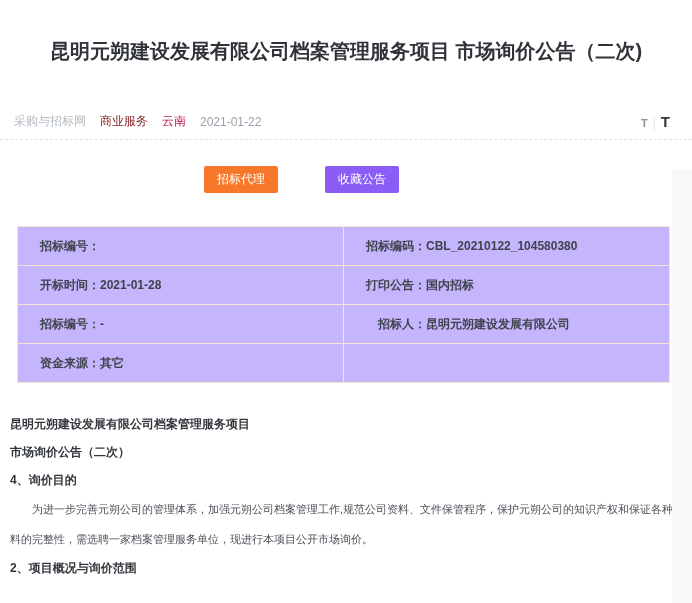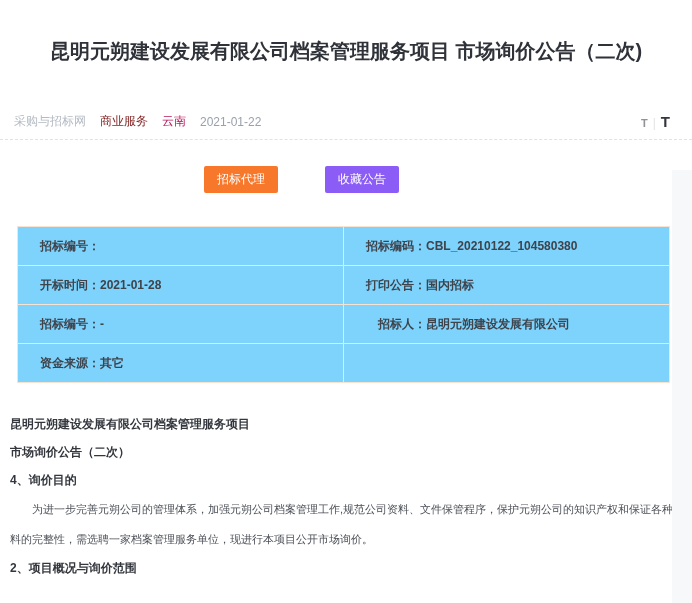--- a/index.html
+++ b/index.html
@@ -81,21 +81,21 @@
   }
   .info-table td {
     width: 50%;
     height: 39px;
     border: 1px solid #f8e3d2;
     font-size: 12px;
     font-weight: bold;
     color: #3f434c;
     padding-left: 22px;
     vertical-align: middle;
-    background: #7dd3fc;
+    background: #c4b5fd;
   }
   .cell-label {
     display: inline-block;
     min-width: 60px;
     text-align: right;
   }
   .cell-value { }
 
   .article {
     margin: 27px 2px 0 10px;

